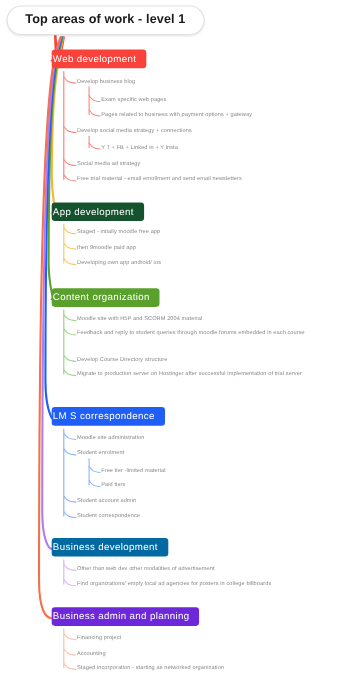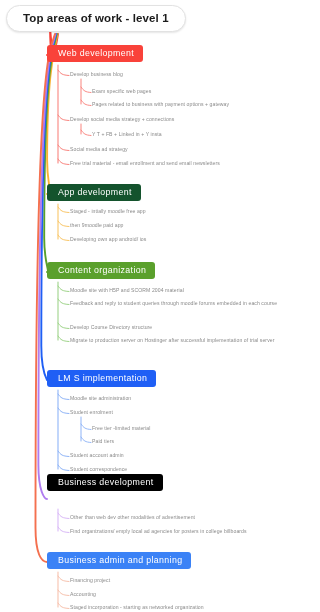--- a/index.html
+++ b/index.html
@@ -38,21 +38,21 @@
     border-radius: 14px;
     box-shadow: 0 1px 2px rgba(0,0,0,0.10);
     font-size: 11.5px;
     font-weight: bold;
     color: #1b1b1b;
     letter-spacing: 0.1px;
     white-space: nowrap;
   }
   .branch-node {
     position: absolute;
-    padding: 3px 9px 4px 11px;
+    padding: 3px 9px 4px 1px;
     border-radius: 3px;
     color: #ffffff;
     font-size: 8.8px;
     font-weight: normal;
     letter-spacing: 0.35px;
     white-space: nowrap;
     line-height: 1.15;
   }
   .leaf {
     position: absolute;
@@ -112,23 +112,23 @@
       <path d="M 58 590 C 61 594, 62 595, 69 595.5" stroke="#f7c2ae" stroke-width="1" fill="none" stroke-linecap="round"></path>
       <path d="M 58 603 C 61 607, 62 608, 69 608.5" stroke="#f7c2ae" stroke-width="1" fill="none" stroke-linecap="round"></path>
     </svg>
 
   <div class="root-node">Top  areas of work - level 1</div>
 
   <div id="nodes-layer">
       <div class="branch-node" style="left: 47px; top: 45px; background: rgb(249, 66, 58);"><span>Web development</span></div>
       <div class="branch-node" style="left: 47px; top: 184px; background: #14532d;"><span>App development</span></div>
       <div class="branch-node" style="left: 47px; top: 262px; background: rgb(90, 160, 44);"><span>Content organization</span></div>
-      <div class="branch-node" style="left: 47px; top: 370px; background: rgb(31, 95, 245);"><span>LM S implementation</span></div>
-      <div class="branch-node" style="left: 47px; top: 474px; background: #000000;"><span>Business development</span></div>
-      <div class="branch-node" style="left: 47px; top: 552px; background: #3b82f6;"><span>Business admin and planning</span></div>
+      <div class="branch-node" style="left: 47px; top: 370px; background: rgb(31, 95, 245);"><span>LM S correspondence</span></div>
+      <div class="branch-node" style="left: 47px; top: 489px; background: #0369a1;"><span>Business development</span></div>
+      <div class="branch-node" style="left: 47px; top: 552px; background: #6d28d9;"><span>Business admin and planning</span></div>
     </div>
   <div id="leaves-layer">
       <div class="leaf l1" style="left: 70px; top: 71px; white-space: nowrap;">Develop  business blog</div>
       <div class="leaf l2" style="left: 92px; top: 88px; white-space: nowrap;">Exam specific  web pages</div>
       <div class="leaf l2" style="left: 92px; top: 101px; white-space: nowrap;">Pages related to business with payment options + gateway</div>
       <div class="leaf l1" style="left: 70px; top: 116px; white-space: nowrap;">Develop social media strategy + connections</div>
       <div class="leaf l2" style="left: 92px; top: 131px; white-space: nowrap;">Y T + FB + Linked in + Y insta</div>
       <div class="leaf l1" style="left: 70px; top: 146px; white-space: nowrap;">Social media ad strategy</div>
       <div class="leaf l1" style="left: 70px; top: 160px; white-space: nowrap;">Free trial material - email enrollment and send email newsletters</div>
       <div class="leaf l1" style="left: 70px; top: 208px; white-space: nowrap;">Staged - intially moodle free app</div>

